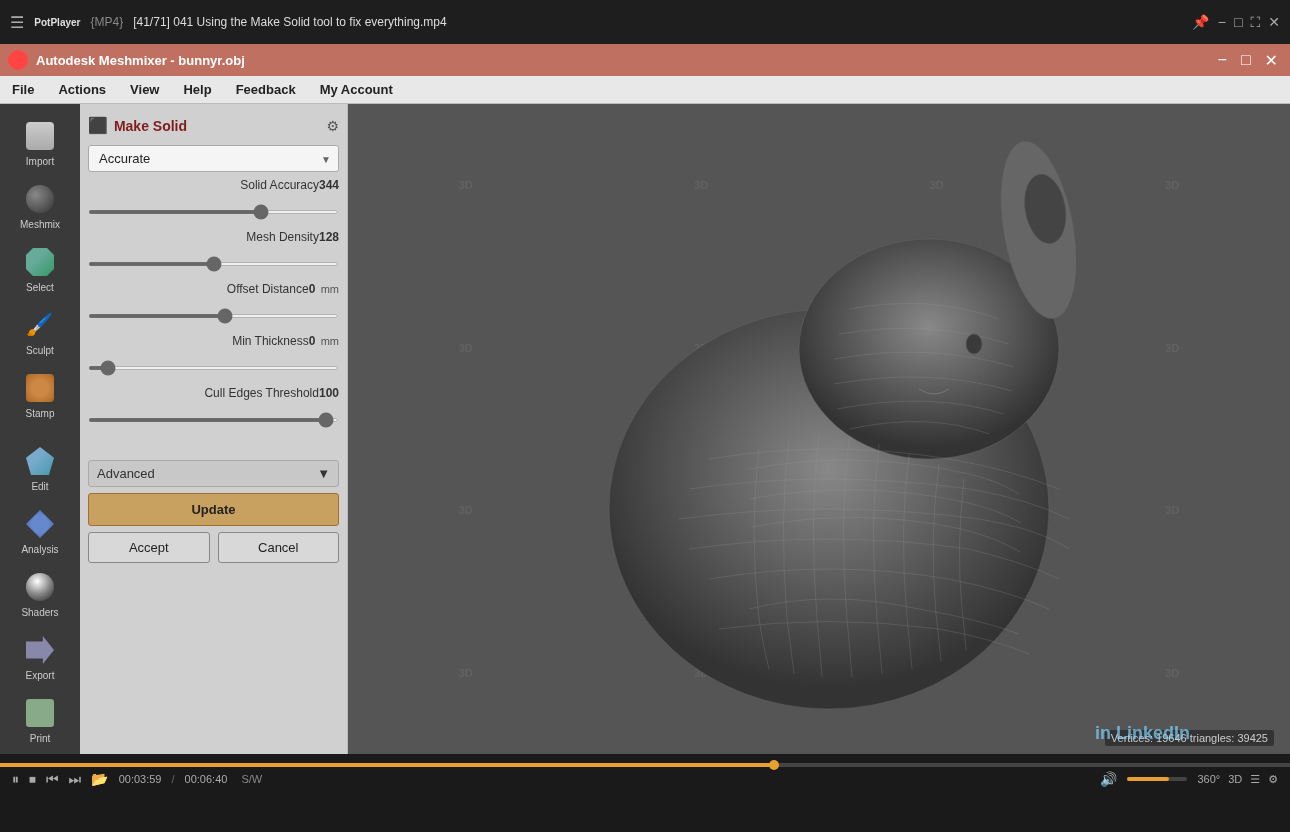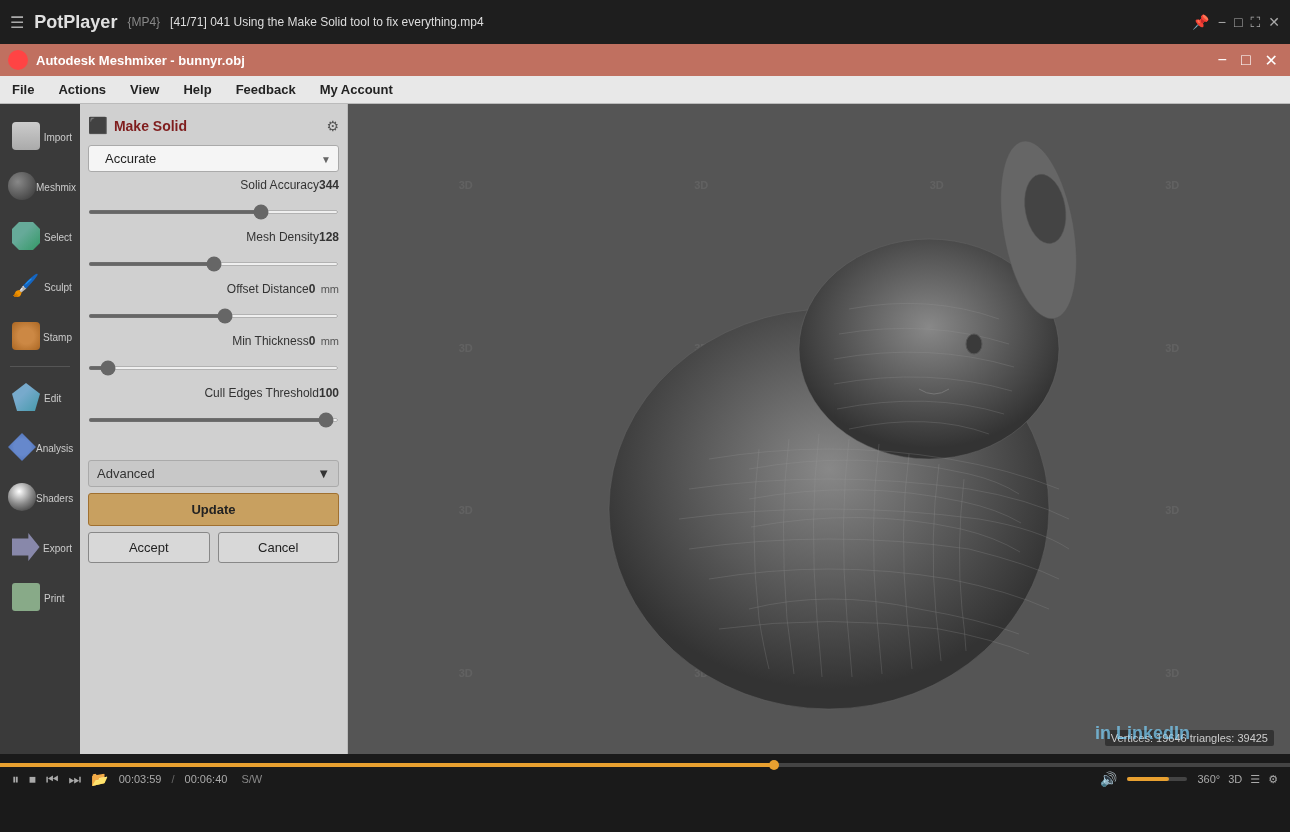--- a/index.html
+++ b/index.html
@@ -10,21 +10,21 @@
       height: 44px;
       background: #1e1e1e;
       display: flex;
       align-items: center;
       padding: 0 10px;
       color: #ccc;
       font-size: 13px;
       gap: 10px;
     }
     .potplayer-titlebar .hamburger { font-size: 16px; color: #aaa; }
-    .potplayer-title { color: #e0e0e0; font-weight: bold; font-size: 18px; }
+    .potplayer-title { color: #e0e0e0; font-weight: bold; font-size: 10px; }
     .potplayer-mp4 { color: #888; font-size: 12px; }
     .potplayer-file { color: #ddd; font-size: 12px; flex: 1; }
     .potplayer-controls { display: flex; gap: 8px; }
     .potplayer-controls span { color: #aaa; font-size: 14px; cursor: pointer; }
 
     
     .meshmixer-window {
       position: relative;
       width: 1290px;
       height: 710px;
@@ -72,21 +72,21 @@
       width: 80px;
       background: #3a3a3a;
       display: flex;
       flex-direction: column;
       align-items: center;
       padding: 8px 0;
       gap: 2px;
     }
     .sidebar-item {
       display: flex;
-      flex-direction: row;
+      flex-direction: column;
       align-items: center;
       padding: 6px 4px;
       cursor: pointer;
       width: 72px;
       border-radius: 4px;
     }
     .sidebar-item-icon {
       width: 36px; height: 36px;
       display: flex; align-items: center; justify-content: center;
       font-size: 20px;
@@ -119,21 +119,21 @@
     }
     .panel-header-icon { font-size: 16px; }
     .panel-title { font-size: 14px; font-weight: bold; color: #7f1d1d; }
     .panel-gear { margin-left: auto; font-size: 14px; cursor: pointer; color: #555; }
     .dropdown-wrapper {
       position: relative;
       width: 100%;
     }
     .dropdown-wrapper select {
       width: 100%;
-      padding: 5px 16px;
+      padding: 5px 10px;
       background: #f5f5f5;
       border: 1px solid #aaa;
       border-radius: 3px;
       font-size: 13px;
       color: #222;
       appearance: none;
       cursor: pointer;
     }
     .dropdown-arrow {
       position: absolute;

